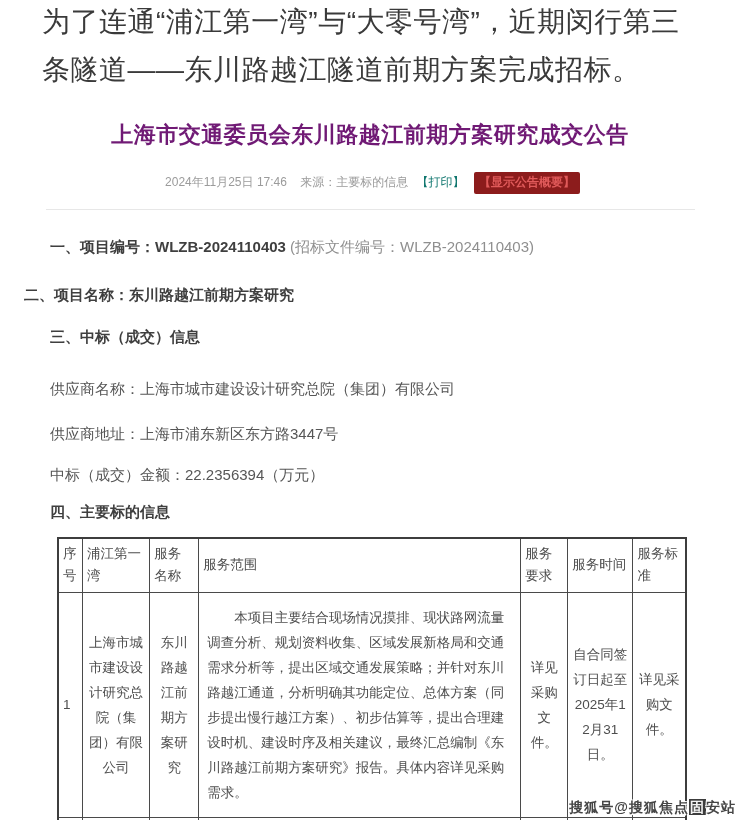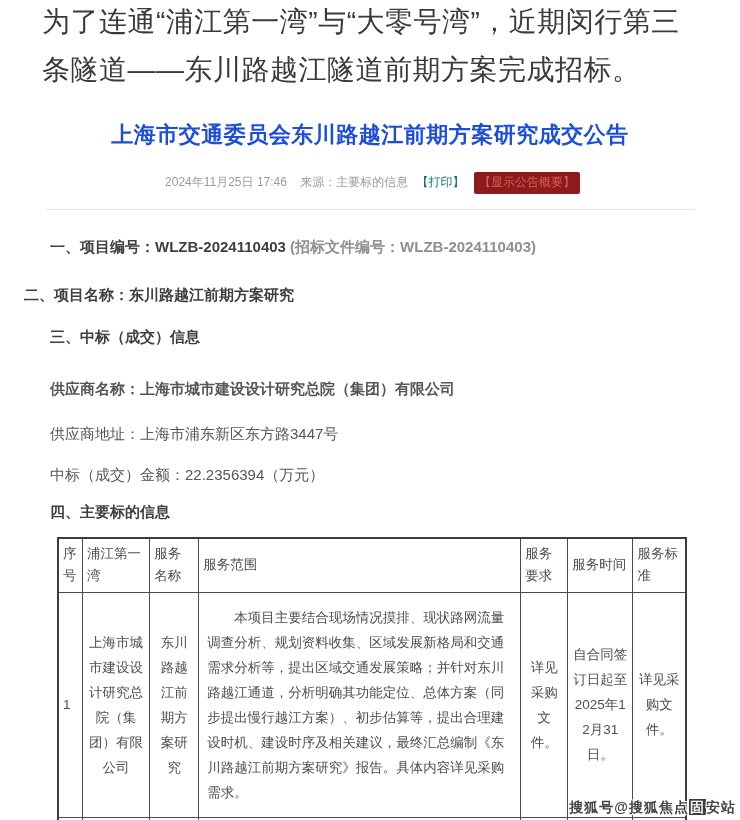--- a/index.html
+++ b/index.html
@@ -21,61 +21,61 @@
     color: #3a3a3a;
     letter-spacing: 0.5px;
   }
 
   
   .ann-title {
     margin-top: 26px;
     text-align: center;
     font-size: 22px;
     font-weight: bold;
-    color: #1d4ed8;
+    color: #701a75;
     letter-spacing: 0.5px;
   }
   .ann-meta {
     margin-top: 22px;
     text-align: center;
     font-size: 12px;
     color: #9b9b9b;
   }
   .ann-meta .meta-part { margin: 0 5px; }
   .print-link { color: #0f766e; text-decoration: none; }
   .summary-badge {
     display: inline-block;
     margin-left: 6px;
     padding: 2px 5px 3px;
     font-size: 12px;
-    font-weight: normal;
+    font-weight: bold;
     border-radius: 2px;
   }
 
   .divider {
     border: none;
     height: 1px;
     background: #e7e7e7;
     margin: 15px 45px 0 46px;
   }
 
   
   .sec {
     margin-left: 50px;
     margin-right: 45px;
     font-size: 15px;
     line-height: 20px;
   }
   .sec.bold { font-weight: bold; color: #3f3f3f; }
   .sec.plain { color: #565656; }
-  .sec .note { font-weight: bold; color: #8f8f8f; }
+  .sec .note { font-weight: normal; color: #8f8f8f; }
   .pt-27 { padding-top: 27px; }
   .pt-28 { padding-top: 28px; margin-left: 24px; }
   .pt-22 { padding-top: 22px; }
-  .pt-32 { padding-top: 32px; font-weight: bold; }
+  .pt-32 { padding-top: 32px; }
   .pt-25 { padding-top: 25px; }
   .pt-21 { padding-top: 21px; }
   .pt-17 { padding-top: 17px; }
 
   
   table.bid-table {
     width: 630px;
     margin: 15px 0 0 57px;
     border-collapse: collapse;
     table-layout: fixed;

